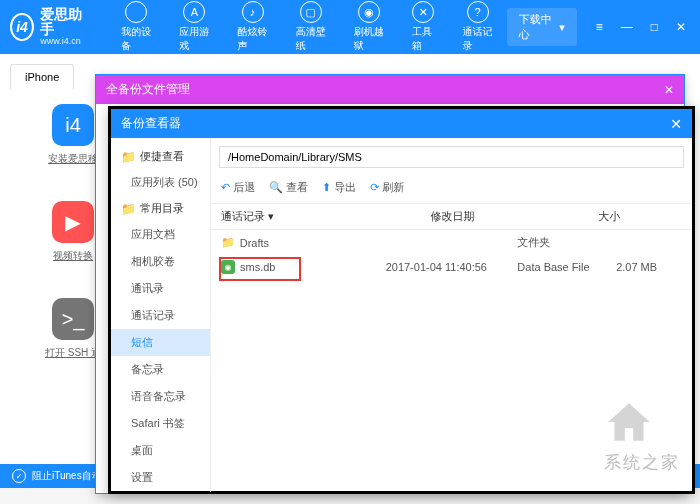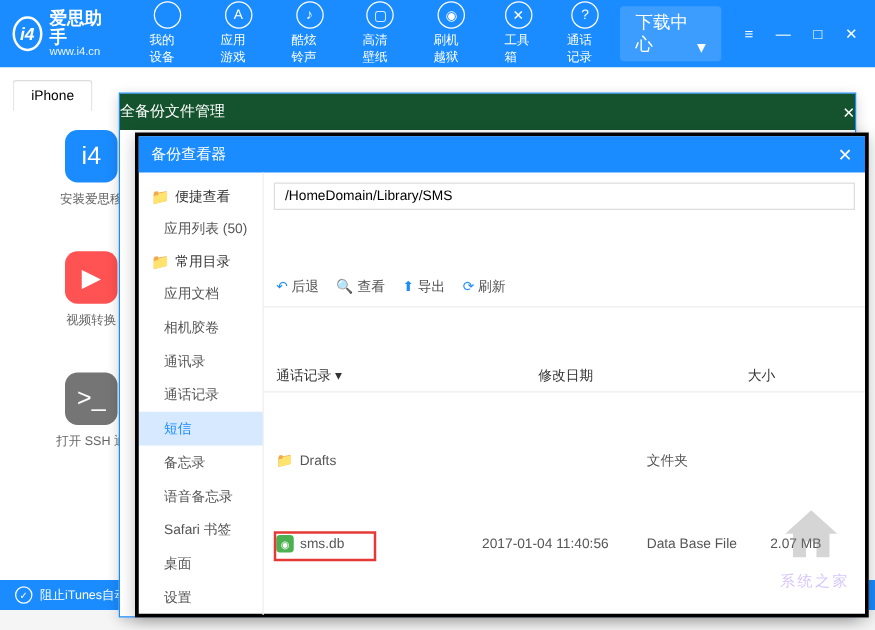--- a/index.html
+++ b/index.html
@@ -9,50 +9,50 @@
 .logo-area { display: flex; align-items: center; gap: 6px; }
 .logo-circle { width: 28px; height: 28px; border: 2px solid white; border-radius: 50%; display: flex; align-items: center; justify-content: center; font-style: italic; font-weight: bold; font-size: 14px; }
 .logo-text { display: flex; flex-direction: column; line-height: 1.1; justify-content: flex-end; }
 .logo-title { font-size: 14px; font-weight: bold; }
 .logo-url { font-size: 9px; opacity: 0.9; }
 
 .nav { display: flex; margin-left: 20px; gap: 0; }
 .nav-item { display: flex; flex-direction: column; align-items: center; padding: 4px 14px; font-size: 10px; cursor: pointer; }
 .nav-icon { width: 22px; height: 22px; border: 1.5px solid white; border-radius: 50%; display: flex; align-items: center; justify-content: center; margin-bottom: 2px; font-size: 11px; }
 
-.download-btn { margin-left: auto; background: rgba(255,255,255,0.15); padding: 4px 12px; border-radius: 3px; font-size: 14px; cursor: pointer; display: flex; align-items: flex-end; gap: 4px; }
+.download-btn { margin-left: auto; background: rgba(255,255,255,0.15); padding: 4px 12px; border-radius: 3px; font-size: 11px; cursor: pointer; display: flex; align-items: center; gap: 4px; }
 
 .window-controls { display: flex; gap: 10px; margin-left: 15px; color: white; font-size: 12px; }
 .window-controls span { cursor: pointer; padding: 2px 4px; }
 
 .main-area { background: white; height: 410px; position: relative; padding: 10px; }
 .device-tab { display: inline-block; padding: 6px 14px; border: 1px solid #ddd; border-bottom: none; font-size: 11px; background: white; border-radius: 3px 3px 0 0; }
 
 .side-tiles { position: absolute; left: 45px; top: 50px; display: flex; flex-direction: column; gap: 35px; }
 .tile { display: flex; flex-direction: column; align-items: center; gap: 6px; }
 .tile-icon { width: 42px; height: 42px; border-radius: 10px; display: flex; align-items: center; justify-content: center; color: white; font-size: 20px; }
-.tile-label { font-size: 10px; color: #666; }
+.tile-label { font-size: 10px; color: #666; text-decoration: underline; }
 
 .side-tiles-right { position: absolute; right: 45px; top: 50px; display: flex; flex-direction: column; gap: 35px; }
 
 .modal1 { position: absolute; left: 95px; top: 74px; width: 590px; height: 420px; background: white; border: 1px solid #1a8cff; box-shadow: 0 3px 10px rgba(0,0,0,0.2); z-index: 10; }
-.modal1-title { background: #14532d; color: white; padding: 6px 0; font-size: 12px; display: flex; align-items: center; justify-content: space-between; }
+.modal1-title { background: #d946ef; color: white; padding: 6px 10px; font-size: 12px; display: flex; align-items: center; justify-content: space-between; }
 
 .modal2 { position: absolute; left: 108px; top: 106px; width: 587px; height: 388px; background: white; border: 3px solid #000000; box-shadow: 0 3px 12px rgba(0,0,0,0.25); z-index: 20; }
 .modal2-title { background: #1a8cff; color: white; padding: 6px 10px; font-size: 12px; display: flex; align-items: center; justify-content: space-between; }
 .modal2-close { cursor: pointer; font-size: 14px; }
 
 .modal2-body { display: flex; height: calc(100% - 28px); }
 .sidebar { width: 100px; border-right: 1px solid #eee; padding: 6px 0; overflow-y: auto; }
 .sidebar-group { padding: 5px 10px; font-size: 11px; color: #333; display: flex; align-items: center; gap: 4px; }
 .folder-icon { color: #ffc107; font-size: 12px; }
 .sidebar-item { padding: 6px 10px 6px 20px; font-size: 11px; color: #555; cursor: pointer; }
 .sidebar-item.active { background: #d6e9ff; color: #1a8cff; }
 
-.content { flex: 1; display: flex; flex-direction: column; gap: 42px; }
+.content { flex: 1; display: flex; flex-direction: column; }
 .path-input { margin: 8px; padding: 4px 8px; border: 1px solid #ddd; font-size: 11px; width: calc(100% - 16px); }
 .toolbar { display: flex; gap: 14px; padding: 4px 10px 8px; border-bottom: 1px solid #eee; }
 .tb-btn { display: flex; align-items: center; gap: 3px; font-size: 11px; color: #555; cursor: pointer; }
 .tb-btn-icon { color: #1a8cff; font-size: 11px; }
 
 .file-header { display: flex; padding: 5px 10px; border-bottom: 1px solid #eee; font-size: 11px; color: #333; }
 .col-name { flex: 2; }
 .col-date { flex: 1.6; }
 .col-type { flex: 1.2; }
 .col-size { flex: 0.8; text-align: left; }
@@ -63,21 +63,21 @@
 .file-row.highlighted .col-name::before { content: ''; position: absolute; left: -2px; top: -3px; width: 78px; height: 20px; border: 2px solid #e53935; pointer-events: none; }
 .folder-ico { color: #ffc107; }
 .db-ico { width: 14px; height: 14px; background: #4caf50; border-radius: 3px; display: inline-flex; align-items: center; justify-content: center; color: white; font-size: 8px; }
 
 .footer { background: #1a8cff; color: white; height: 24px; display: flex; align-items: center; padding: 0 12px; font-size: 10px; justify-content: space-between; }
 .footer-left { display: flex; align-items: center; gap: 6px; }
 .check-icon { width: 14px; height: 14px; border: 1.5px solid white; border-radius: 50%; display: flex; align-items: center; justify-content: center; font-size: 8px; }
 
 .watermark { position: absolute; right: 20px; bottom: 30px; opacity: 0.35; z-index: 30; pointer-events: none; }
 .wm-house { width: 50px; height: 50px; color: #888; }
-.wm-text { font-size: 12px; color: #8b5cf6; letter-spacing: 2px; }
+.wm-text { font-size: 17px; color: #404040; letter-spacing: 2px; }
 </style>
 </head>
 <body>
 
 <div class="header">
   <div class="logo-area">
     <div class="logo-circle">i4</div>
     <div class="logo-text">
       <span class="logo-title">爱思助手</span>
       <span class="logo-url">www.i4.cn</span>

